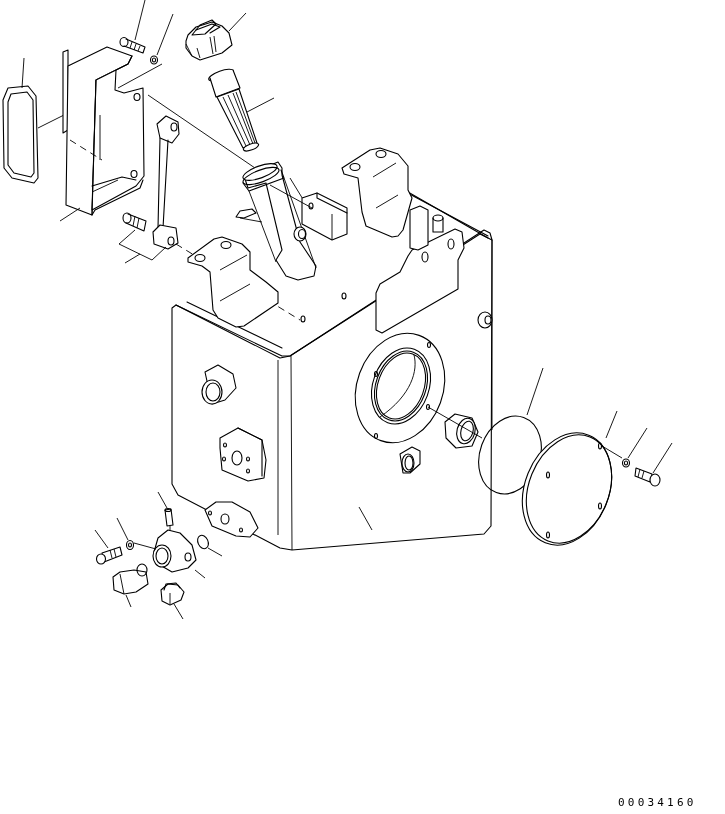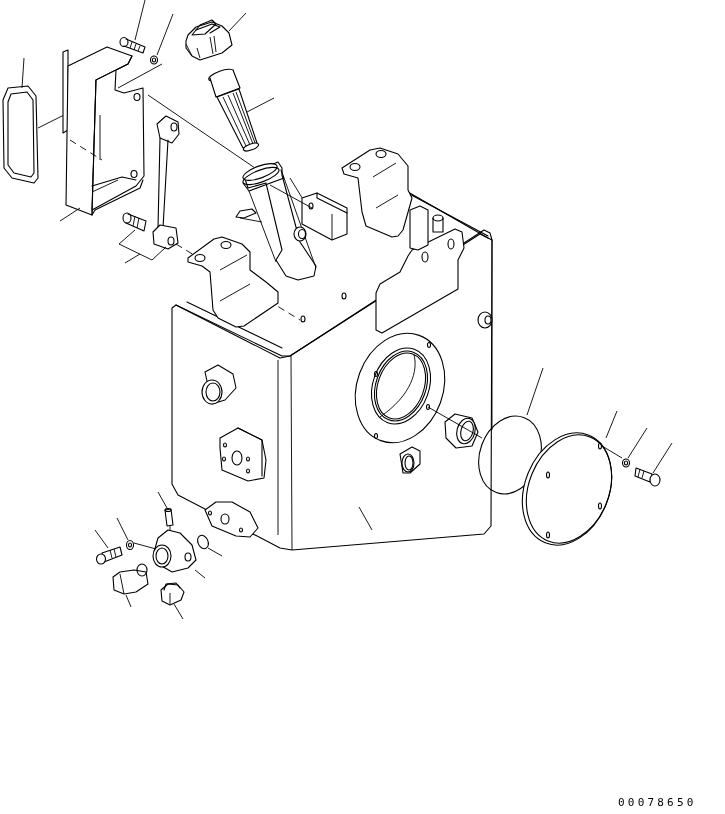--- a/index.html
+++ b/index.html
@@ -287,13 +287,13 @@
 
   <g>
     <path class="lnw" d="M161,590 L168,584 L178,585 L184,592 L181,600 L170,605 L162,601 Z"></path>
     <path class="ln" d="M164,590 L166,584 L176,583 L180,588"></path>
     <line class="thin" x1="170" y1="593" x2="170" y2="604"></line>
   </g>
   <line class="leader" x1="174" y1="604" x2="183" y2="619"></line>
 
 </svg>
 
-<div id="figure-id">00078650</div>
+<div id="figure-id">00034160</div>
 
 </body></html>

